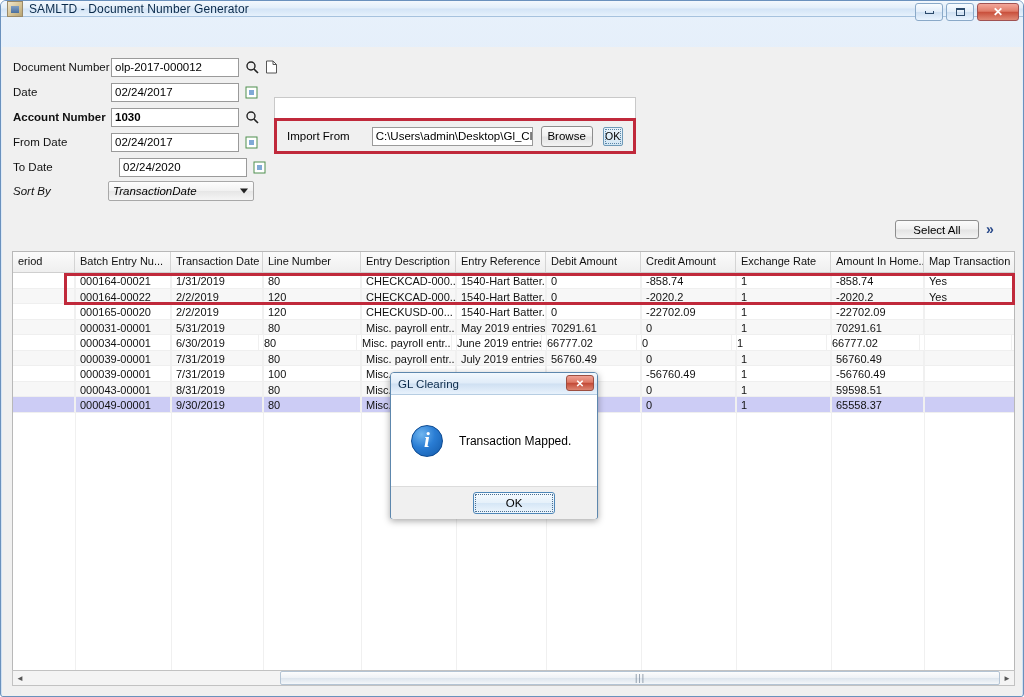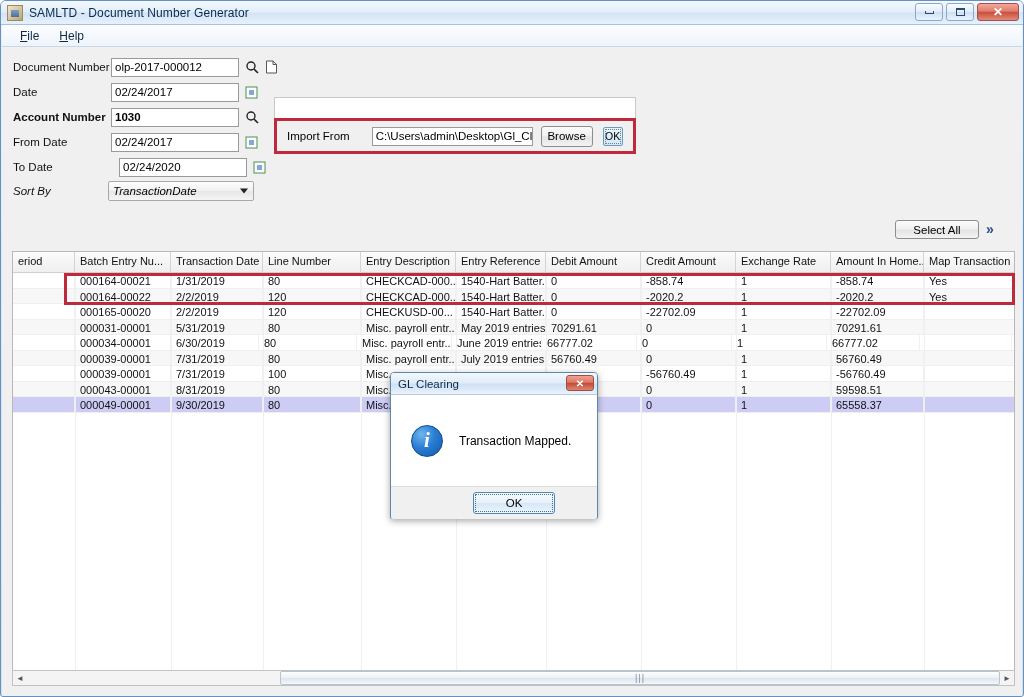--- a/index.html
+++ b/index.html
@@ -17,21 +17,21 @@
     position: absolute; left: 0; top: 0;
     width: 1024px; height: 697px;
     background: linear-gradient(to bottom, #e8f1fb 0%, #d7e6f6 45%, #cfe0f2 100%);
     border: 1px solid #6a91bd;
     border-radius: 6px 6px 3px 3px;
     overflow: hidden;
   }
   
   #titlebar {
     position: absolute; left: 0; top: 0;
-    width: 1022px; height: 24px;
+    width: 1022px; height: 16px;
     background: linear-gradient(to bottom, #f3f8fd 0%, #e2eefa 48%, #d3e4f6 52%, #e6f1fc 100%);
     border-bottom: 1px solid #a6c2de;
     display: flex; align-items: center;
   }
   #app-icon {
     width: 16px; height: 16px; margin-left: 6px; margin-right: 6px;
     border: 1px solid #9a8a6a;
     background: linear-gradient(135deg,#efe6cd 0%, #d9c79a 50%, #b8a472 100%);
     position: relative; flex: none;
   }
@@ -330,24 +330,20 @@
         <span class="glyph">
             <span class="max-mark"></span>
           </span>
       </div>
       <div class="win-btn close">
         <span class="glyph">✕</span>
       </div>
     </div>
   </div>
 
-  <div id="menubar">
-    <div class="menu-item"><u>F</u>ile</div>
-    <div class="menu-item"><u>H</u>elp</div>
-  </div>
 
   <div id="client">
 
     <div class="form-row" style="left:11px; top:10px;">
       <span class="form-label" style="width:95px;">Document Number</span>
       <span class="tb" style="width:128px; margin-left:3px;">olp-2017-000012</span>
       <span class="icon-btn">
         <svg width="14" height="14" viewBox="0 0 14 14">
             <circle cx="6" cy="6" r="4" fill="none" stroke="#222" stroke-width="1.4"></circle>
             <line x1="9" y1="9" x2="13" y2="13" stroke="#222" stroke-width="1.6"></line>

